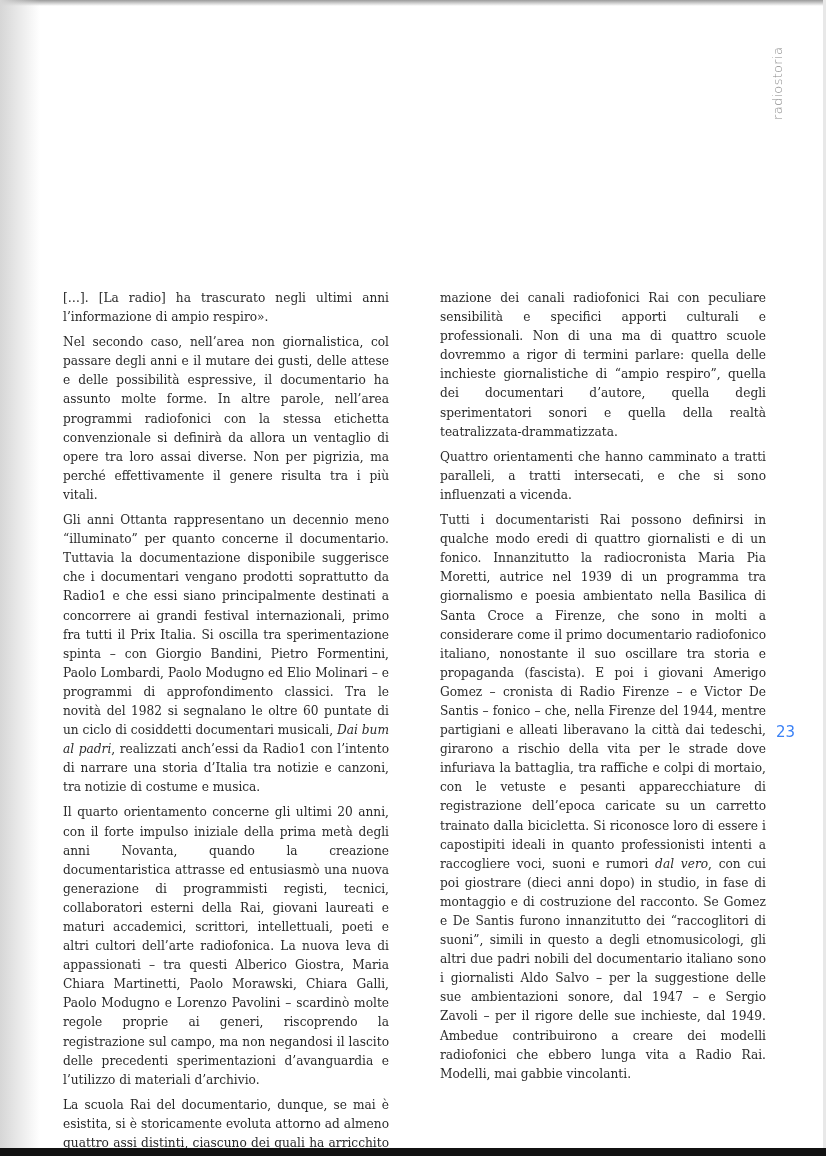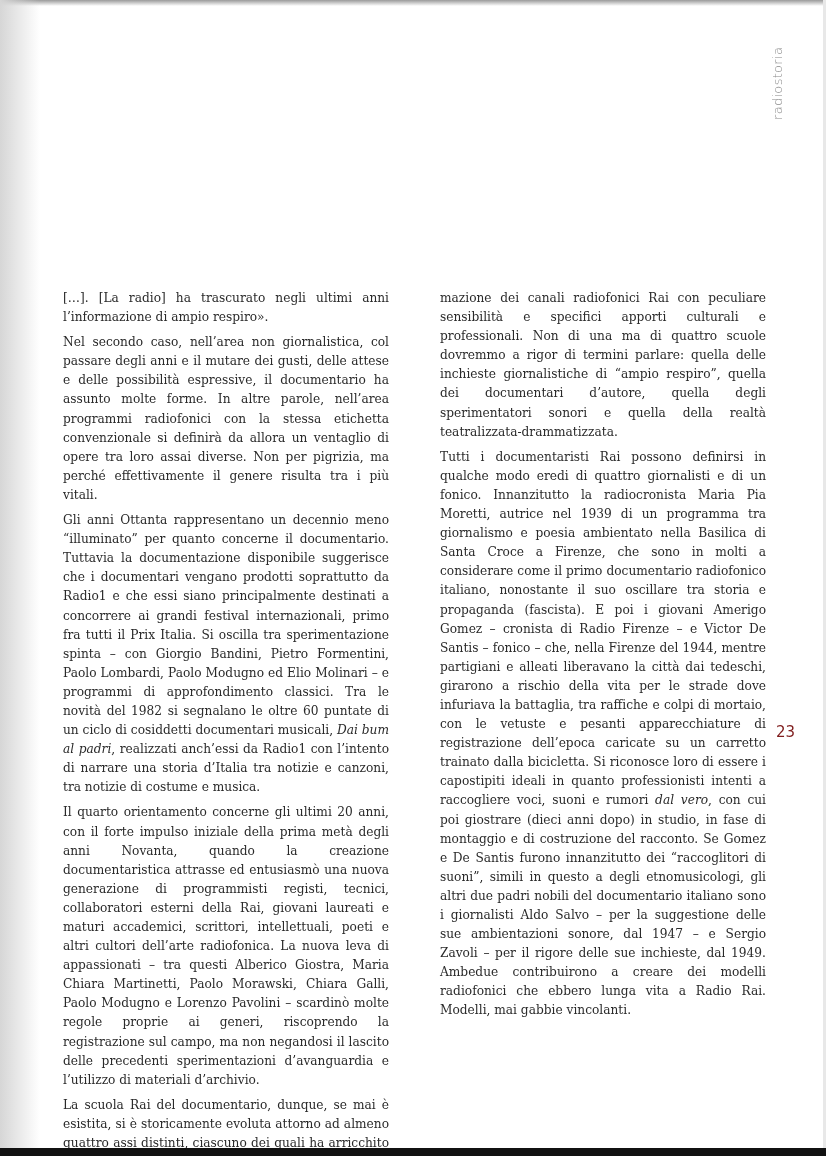--- a/index.html
+++ b/index.html
@@ -28,21 +28,21 @@
     .running-head {
       position: absolute; left: 770px; top: 120px;
       transform: rotate(-90deg); transform-origin: left top;
       font-family: "DejaVu Sans", "Liberation Sans", sans-serif;
       font-size: 13px; color: #8a8a8a; letter-spacing: 0.3px;
       white-space: nowrap; font-weight: 300;
     }
     .page-number {
       position: absolute; left: 776px; top: 723px;
       font-family: "DejaVu Sans", "Liberation Sans", sans-serif;
-      font-size: 15px; color: #7f1d1d;
+      font-size: 15px; color: #3b82f6;
     }
     .column {
       position: absolute; top: 283px; width: 338px;
       font-size: 12.2px; line-height: 19.1px;
       text-align: justify; hyphens: manual;
     }
     .col-left { left: 57px; }
     .col-right { left: 434px; }
     .column p { margin: 6px; }
     .column em { font-style: italic; }
@@ -63,18 +63,19 @@
   <p>
     <span>Gli anni Ottanta rappresentano un decennio meno “illuminato” per quanto concerne il documentario. Tuttavia la documentazione disponibile suggerisce che i documentari vengano prodotti soprattutto da Radio1 e che essi siano principalmente destinati a concorrere ai grandi festival internazionali, primo fra tutti il Prix Italia. Si oscilla tra sperimentazione spinta – con Giorgio Bandini, Pietro Formentini, Paolo Lombardi, Paolo Modugno ed Elio Molinari – e programmi di approfondimento classici. Tra le novità del 1982 si segnalano le oltre 60 puntate di un ciclo di cosiddetti documentari musicali,</span>
     <em>Dai bum al padri</em><span>, realizzati anch’essi da Radio1 con l’intento di narrare una storia d’Italia tra notizie e canzoni, tra notizie di costume e musica.</span>
   </p>
   <p>Il quarto orientamento concerne gli ultimi 20 anni, con il forte impulso iniziale della prima metà degli anni Novanta, quando la creazione documentaristica attrasse ed entusiasmò una nuova generazione di programmisti registi, tecnici, collaboratori esterni della Rai, giovani laureati e maturi accademici, scrittori, intellettuali, poeti e altri cultori dell’arte radiofonica. La nuova leva di appassionati – tra questi Alberico Giostra, Maria Chiara Martinetti, Paolo Morawski, Chiara Galli, Paolo Modugno e Lorenzo Pavolini – scardinò molte regole proprie ai generi, riscoprendo la registrazione sul campo, ma non negandosi il lascito delle precedenti sperimentazioni d’avanguardia e l’utilizzo di materiali d’archivio.</p>
   <p>La scuola Rai del documentario, dunque, se mai è esistita, si è storicamente evoluta attorno ad almeno quattro assi distinti, ciascuno dei quali ha arricchito la program-</p>
 </div>
 
 <div class="column col-right">
   <p>mazione dei canali radiofonici Rai con peculiare sensibilità e specifici apporti culturali e professionali. Non di una ma di quattro scuole dovremmo a rigor di termini parlare: quella delle inchieste giornalistiche di “ampio respiro”, quella dei documentari d’autore, quella degli sperimentatori sonori e quella della realtà teatralizzata-drammatizzata.</p>
+  <p>Quattro orientamenti che hanno camminato a tratti paralleli, a tratti intersecati, e che si sono influenzati a vicenda.</p>
   <p>
     <span>Tutti i documentaristi Rai possono definirsi in qualche modo eredi di quattro giornalisti e di un fonico. Innanzitutto la radiocronista Maria Pia Moretti, autrice nel 1939 di un programma tra giornalismo e poesia ambientato nella Basilica di Santa Croce a Firenze, che sono in molti a considerare come il primo documentario radiofonico italiano, nonostante il suo oscillare tra storia e propaganda (fascista). E poi i giovani Amerigo Gomez – cronista di Radio Firenze – e Victor De Santis – fonico – che, nella Firenze del 1944, mentre partigiani e alleati liberavano la città dai tedeschi, girarono a rischio della vita per le strade dove infuriava la battaglia, tra raffiche e colpi di mortaio, con le vetuste e pesanti apparecchiature di registrazione dell’epoca caricate su un carretto trainato dalla bicicletta. Si riconosce loro di essere i capostipiti ideali in quanto professionisti intenti a raccogliere voci, suoni e rumori </span><em>dal vero</em><span>, con cui poi giostrare (dieci anni dopo) in studio, in fase di montaggio e di costruzione del racconto. Se Gomez e De Santis furono innanzitutto dei “raccoglitori di suoni”, simili in questo a degli etnomusicologi, gli altri due padri nobili del documentario italiano sono i giornalisti Aldo Salvo – per la suggestione delle sue ambientazioni sonore, dal 1947 – e Sergio Zavoli – per il rigore delle sue inchieste, dal 1949. Ambedue contribuirono a creare dei modelli radiofonici che ebbero lunga vita a Radio Rai. Modelli, mai gabbie vincolanti.</span>
   </p>
 </div>
 
 <div class="bottom-bar"></div>
 
 </body></html>

